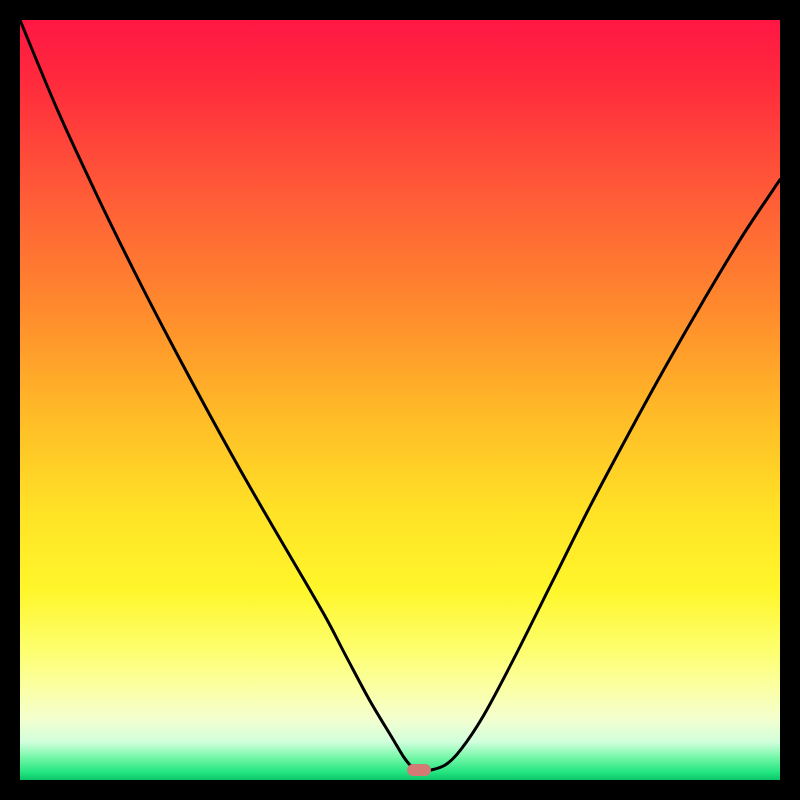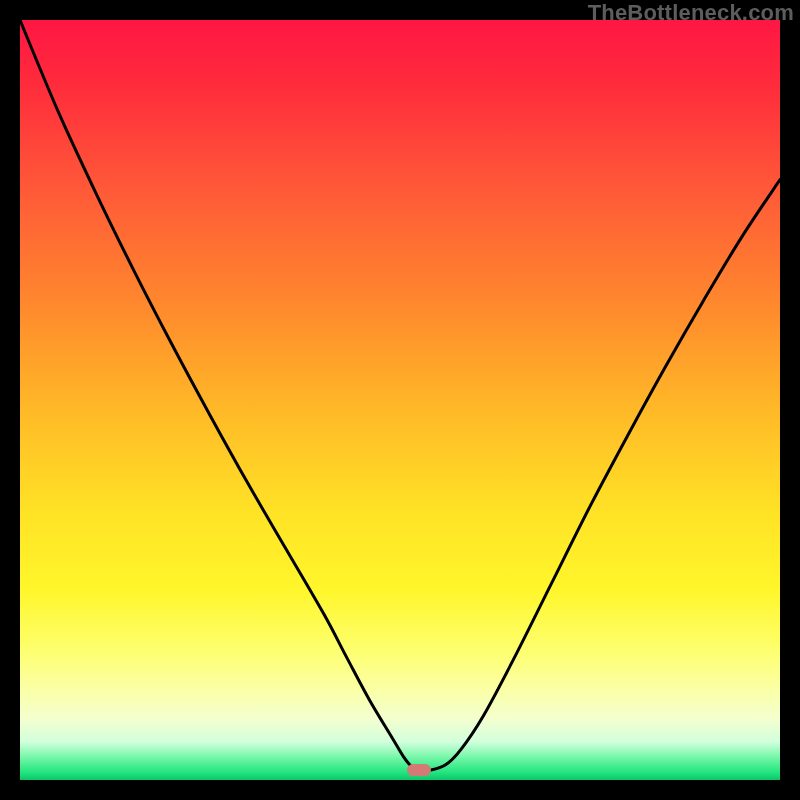--- a/index.html
+++ b/index.html
@@ -74,15 +74,14 @@
   <div class="plot-area">
 
     <svg class="curve" viewBox="0 0 760 760" preserveAspectRatio="none">
       <path id="curve-path" d="M 0.00 0.00 C 6.33 15.20, 25.33 62.32, 38.00 91.20 C 50.67 120.08, 63.33 146.68, 76.00 173.28 C 88.67 199.88, 101.33 225.59, 114.00 250.80 C 126.67 276.01, 139.33 300.45, 152.00 324.52 C 164.67 348.59, 177.33 372.02, 190.00 395.20 C 202.67 418.38, 215.33 441.31, 228.00 463.60 C 240.67 485.89, 253.33 507.17, 266.00 528.96 C 278.67 550.75, 293.87 576.21, 304.00 594.32 C 314.13 612.43, 319.20 623.33, 326.80 637.64 C 334.40 651.95, 342.00 666.77, 349.60 680.20 C 357.20 693.63, 366.70 708.70, 372.40 718.20 C 378.10 727.70, 380.63 732.51, 383.80 737.20 C 386.97 741.89, 388.87 744.17, 391.40 746.32 C 393.93 748.47, 395.83 749.49, 399.00 750.12 C 402.17 750.75, 405.97 751.01, 410.40 750.12 C 414.83 749.23, 420.53 748.22, 425.60 744.80 C 430.67 741.38, 434.47 737.83, 440.80 729.60 C 447.13 721.37, 454.73 710.60, 463.60 695.40 C 472.47 680.20, 482.60 660.57, 494.00 638.40 C 505.40 616.23, 519.33 587.73, 532.00 562.40 C 544.67 537.07, 557.33 510.97, 570.00 486.40 C 582.67 461.83, 595.33 438.39, 608.00 414.96 C 620.67 391.53, 633.33 368.35, 646.00 345.80 C 658.67 323.25, 671.33 301.21, 684.00 279.68 C 696.67 258.15, 709.33 236.61, 722.00 216.60 C 734.67 196.59, 753.67 169.10, 760.00 159.60" fill="none" stroke="#000" stroke-width="3" stroke-linecap="round" stroke-linejoin="round"></path>
     </svg>
 
     <div class="marker" id="min-marker" style="left: 399px; top: 750.12px;"></div>
 
   </div>
 
-  <div class="watermark">TheBottleneck.com</div>
 
 </div>
 
 </body></html>

